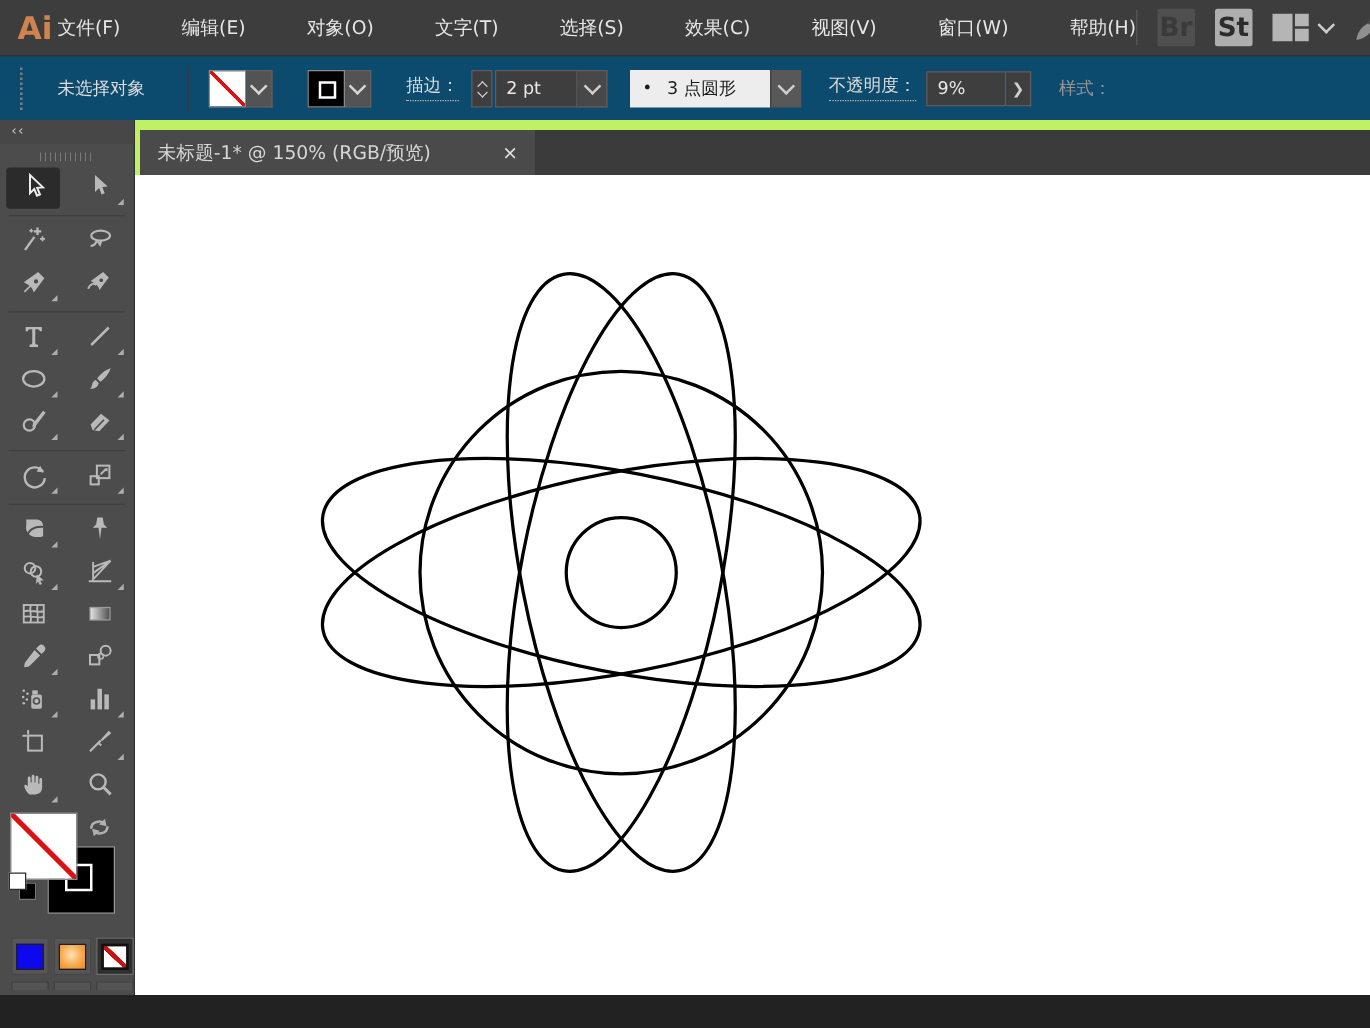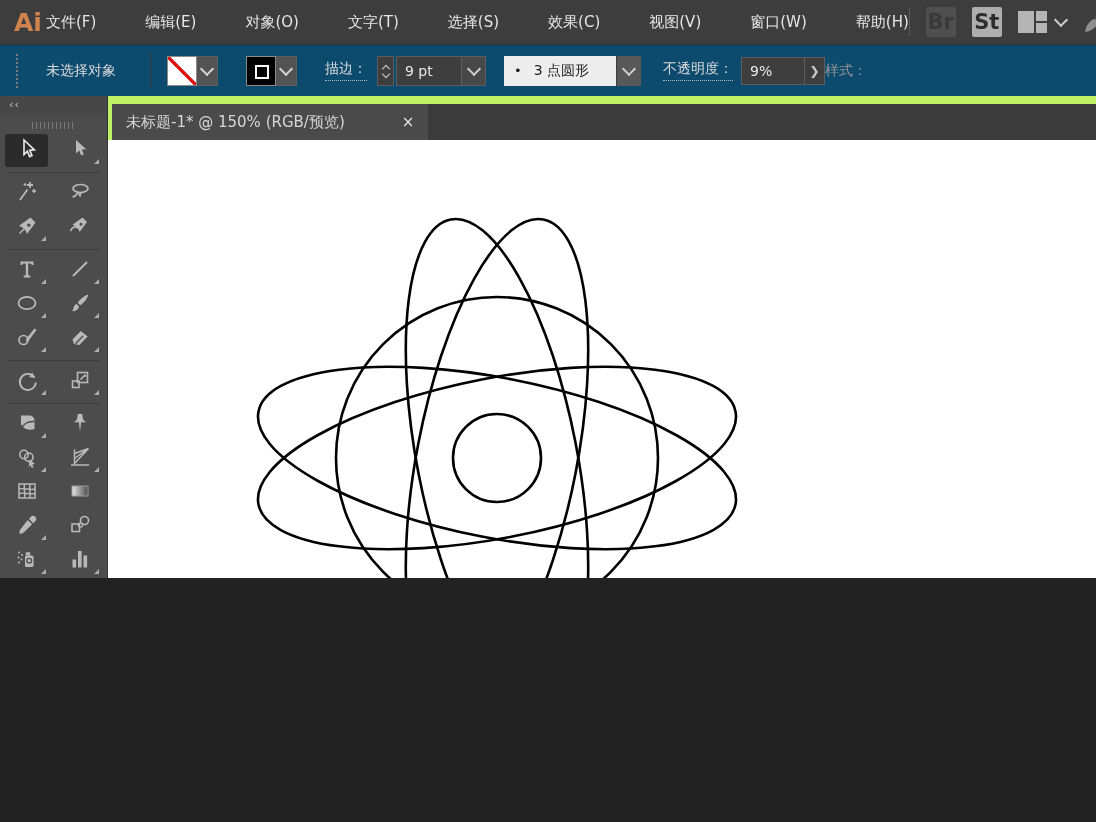--- a/index.html
+++ b/index.html
@@ -1,16 +1,16 @@
 <!DOCTYPE html>
 <html><head>
 <meta charset="utf-8">
 <style>
   html,body{margin:0;padding:0;background:#222;}
-  .app{width:1096px;height:578px;position:relative;background:#4c4c4c;
+  .app{width:1096px;height:796px;position:relative;background:#4c4c4c;
        font-family:"DejaVu Sans","Liberation Sans",sans-serif;overflow:hidden;user-select:none;}
   
   .menubar{height:44px;background:#3d3d3d;display:flex;align-items:center;color:#e6e6e6;font-size:15px;}
   .logo{color:#d1834f;font-size:25px;font-weight:bold;margin-left:14px;width:52px;}
   .menu-items{display:flex;gap:49px;margin-left:4px;}
   .menu-item{cursor:default;white-space:nowrap;}
   .mb-right{margin-left:auto;display:flex;align-items:center;gap:16px;padding-right:16px;}
   .msep{width:1px;height:28px;background:#5a5a5a;}
   .appbtn{width:30px;height:30px;border-radius:2px;display:flex;align-items:center;justify-content:center;
           font-weight:bold;font-size:21px;}
@@ -51,21 +51,21 @@
   .dd-face.profile{width:118px;}
   .profile-line{width:58px;height:3px;background:#111;margin:0 9px 0 8px;}
   .dd-face.brush{width:112px;padding-left:10px;}
   .brush-bullet{font-size:13px;margin-right:12px;}
   .dd-chev{width:24px;height:30px;background:#585858;border-left:1px solid #3e3e3e;display:flex;
            align-items:center;justify-content:center;}
   .cb-op-label{margin-left:22px;}
   .field.op{width:64px;height:28px;margin-left:8px;}
   .next-btn{width:20px;height:28px;background:#3e3e3e;border:1px solid #5d5d5d;border-left:none;box-sizing:border-box;
             color:#cfcfcf;display:flex;align-items:center;justify-content:center;font-size:12px;}
-  .cb-style{color:#959595;white-space:nowrap;}
+  .cb-style{color:#959595;margin-left:22px;white-space:nowrap;}
   
   .workspace{display:flex;height:727px;}
   
   .toolbar{width:108px;background:#4c4c4c;border-right:1px solid #323232;box-sizing:border-box;
            display:flex;flex-direction:column;}
   .tb-header{height:19px;background:#474747;color:#c9c9c9;font-size:11px;letter-spacing:1px;
              padding:2px 0 0 9px;box-sizing:border-box;}
   .tb-dots{width:44px;height:7px;margin:7px auto 5px;
            background:repeating-linear-gradient(90deg,#7a7a7a 0 1px,transparent 1px 4px);}
   .tool-grid{display:grid;grid-template-columns:1fr 1fr;}
@@ -169,21 +169,21 @@
       <div class="sw-chev">
           <div class="chev"></div>
         </div>
     </div>
 
     <span class="dotted-link">描边：</span>
     <div class="stepper">
       <div class="chev up"></div>
       <div class="chev" style="border-width:1.5px;width:5px;height:5px;"></div>
     </div>
-    <div class="field w2pt">9 pt</div>
+    <div class="field w2pt">2 pt</div>
     <div class="field-chev">
         <div class="chev"></div>
       </div>
 
 
     <div class="dd">
       <div class="dd-face brush">
         <span class="brush-bullet">•</span>
         <span>3 点圆形</span>
       </div>

